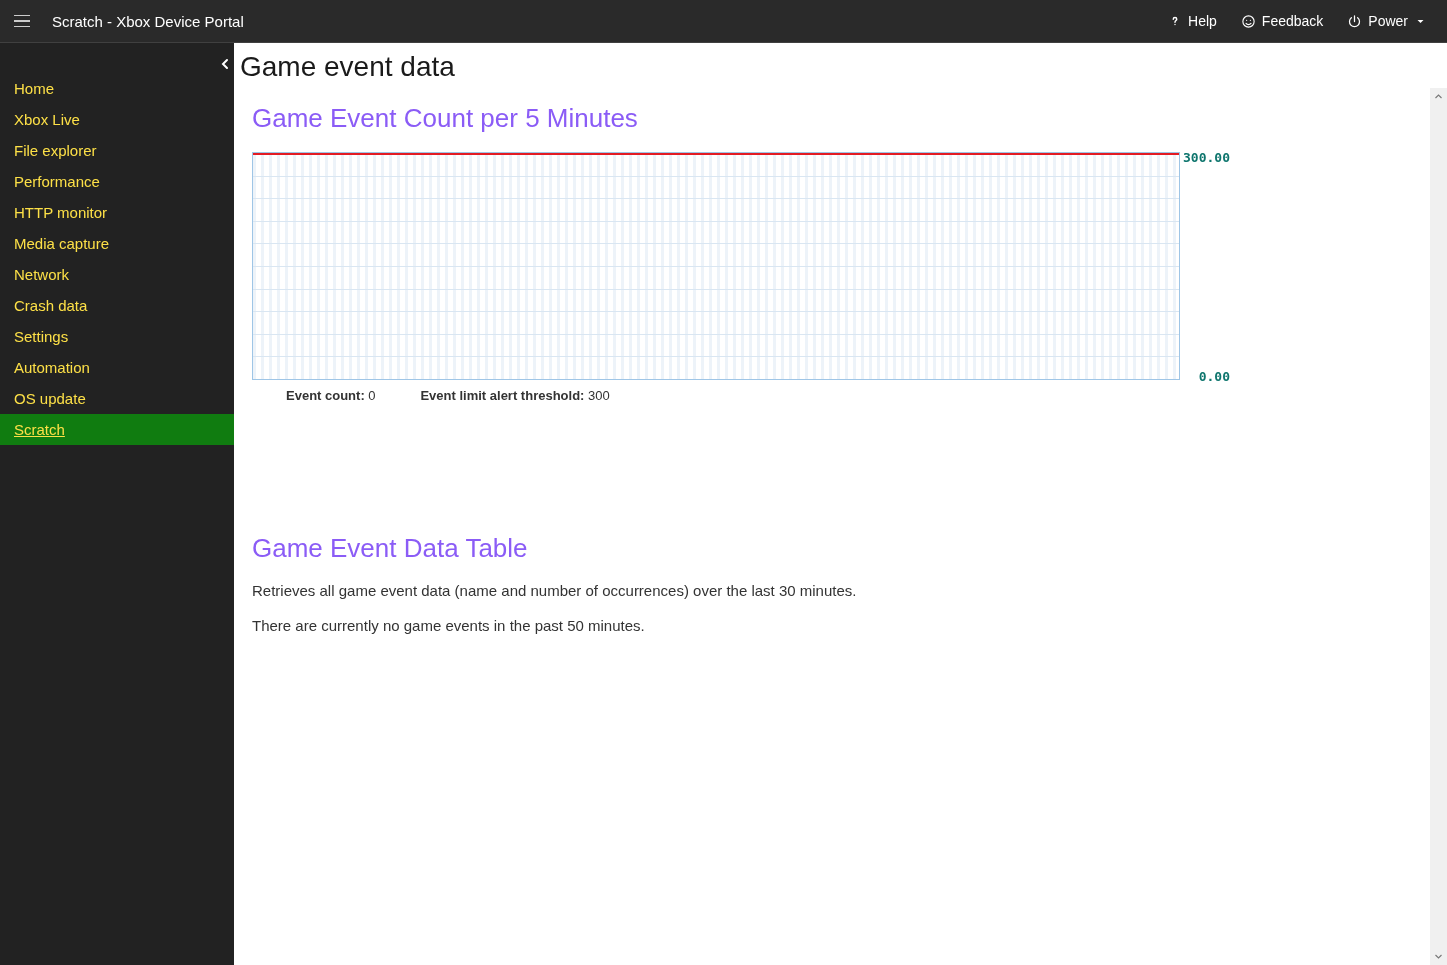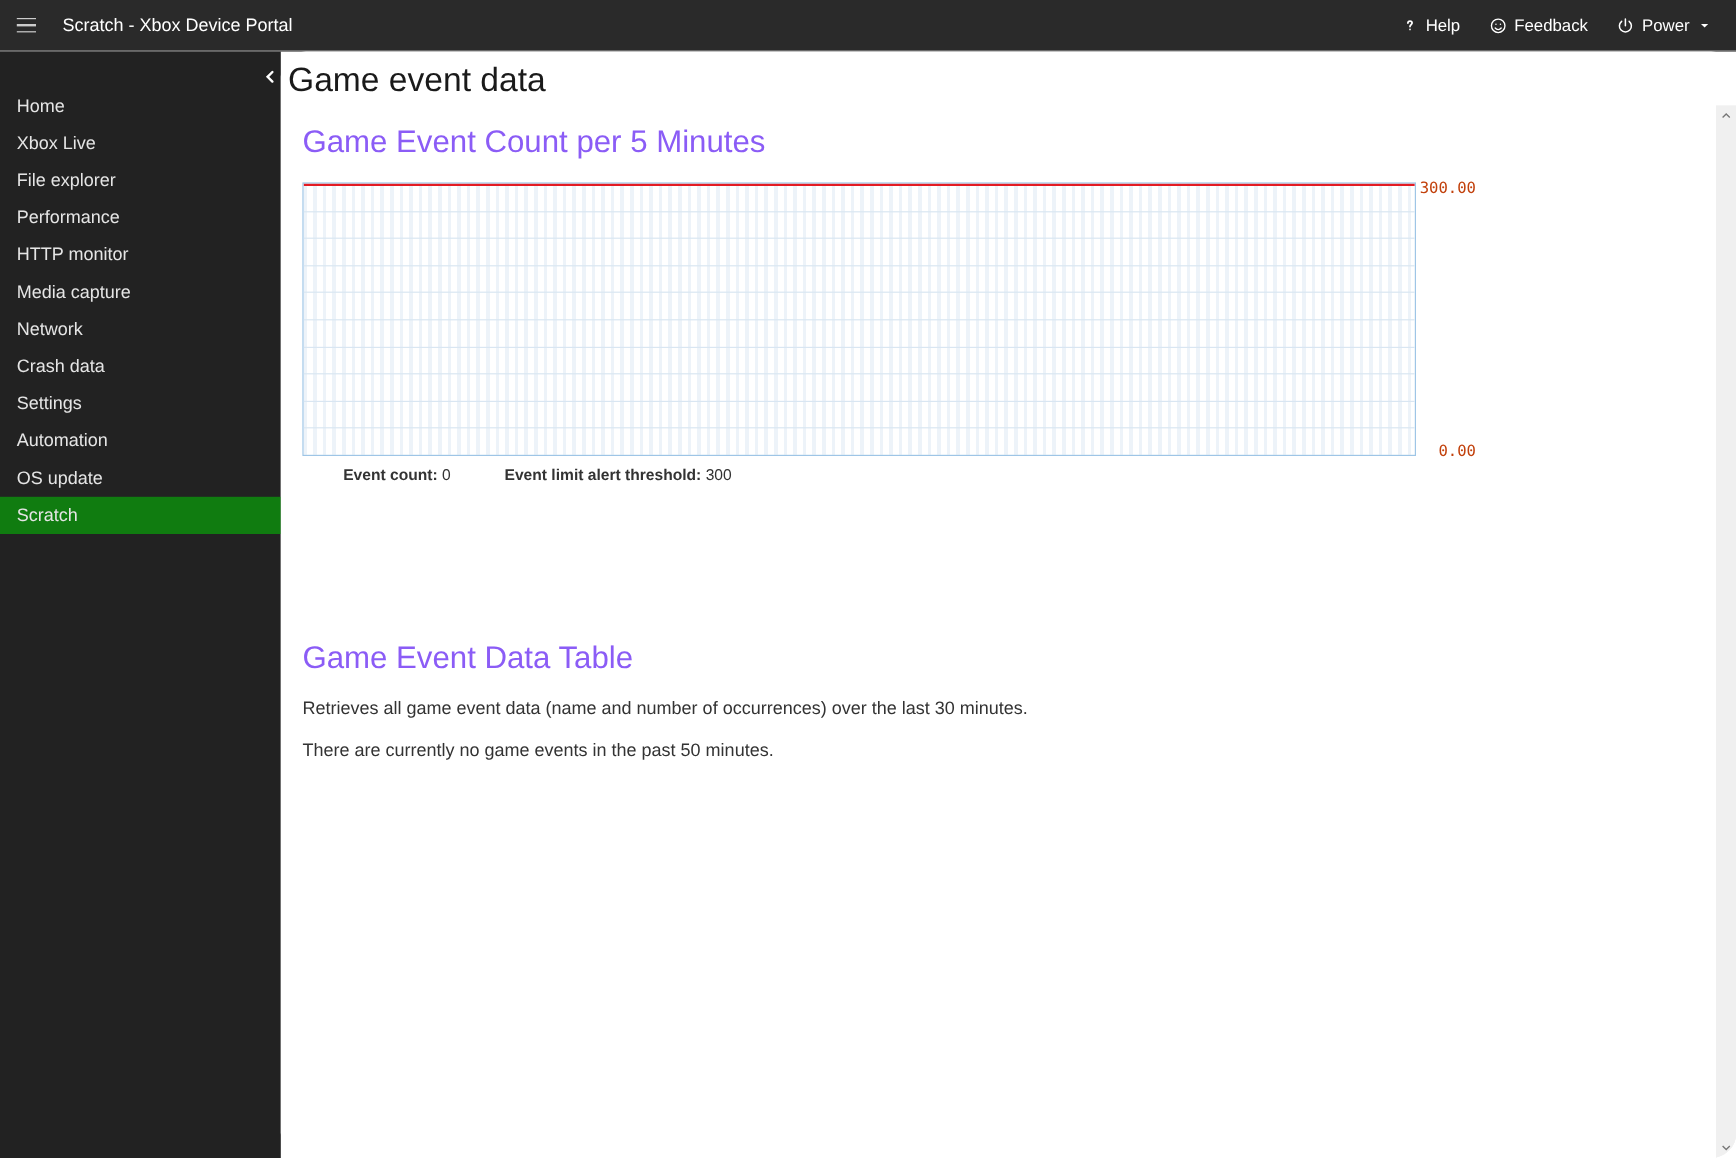--- a/index.html
+++ b/index.html
@@ -86,24 +86,25 @@
       padding: 4px;
     }
     .sidebar-list {
       list-style: none;
       padding-top: 30px;
     }
     .sidebar-item {
       padding: 7px 14px;
       font-size: 15px;
       cursor: pointer;
-      color: #e5e5e5;
+      color: #fde047;
     }
     .sidebar-item.active {
       background: #107c10;
+      text-decoration: underline;
     }
     .main {
       flex: 1;
       background: #fff;
       position: relative;
       overflow-y: auto;
     }
     .main-inner {
       padding: 8px 0 0 6px;
     }
@@ -155,21 +156,22 @@
       position: absolute;
       top: 0; left: 0; right: 0;
       height: 2px;
       background: #e31b23;
     }
     .chart-max-label, .chart-min-label {
       position: absolute;
       right: -50px;
       font-family: "Consolas", monospace;
       font-size: 13px;
-      color: #c2410c;
+      color: #0f766e;
+      font-weight: bold;
     }
     .chart-max-label { top: -2px; }
     .chart-min-label { bottom: -4px; }
     .chart-caption {
       font-size: 13px;
       color: #333;
       margin-top: 4px;
     }
     .chart-caption b { font-weight: 600; margin-left: 34px; }
     .section-desc {
@@ -193,21 +195,20 @@
       width: 17px;
       height: 17px;
       display: flex;
       align-items: center;
       justify-content: center;
       background: #f0f0f0;
     }
     .content-area {
       position: relative;
       height: calc(100% - 0px);
-      border-radius: 21px;
     }
   </style>
 </head>
 <body>
 
 <div class="header">
   <div class="hamburger">
     <span></span>
       <span></span>
       <span></span>

